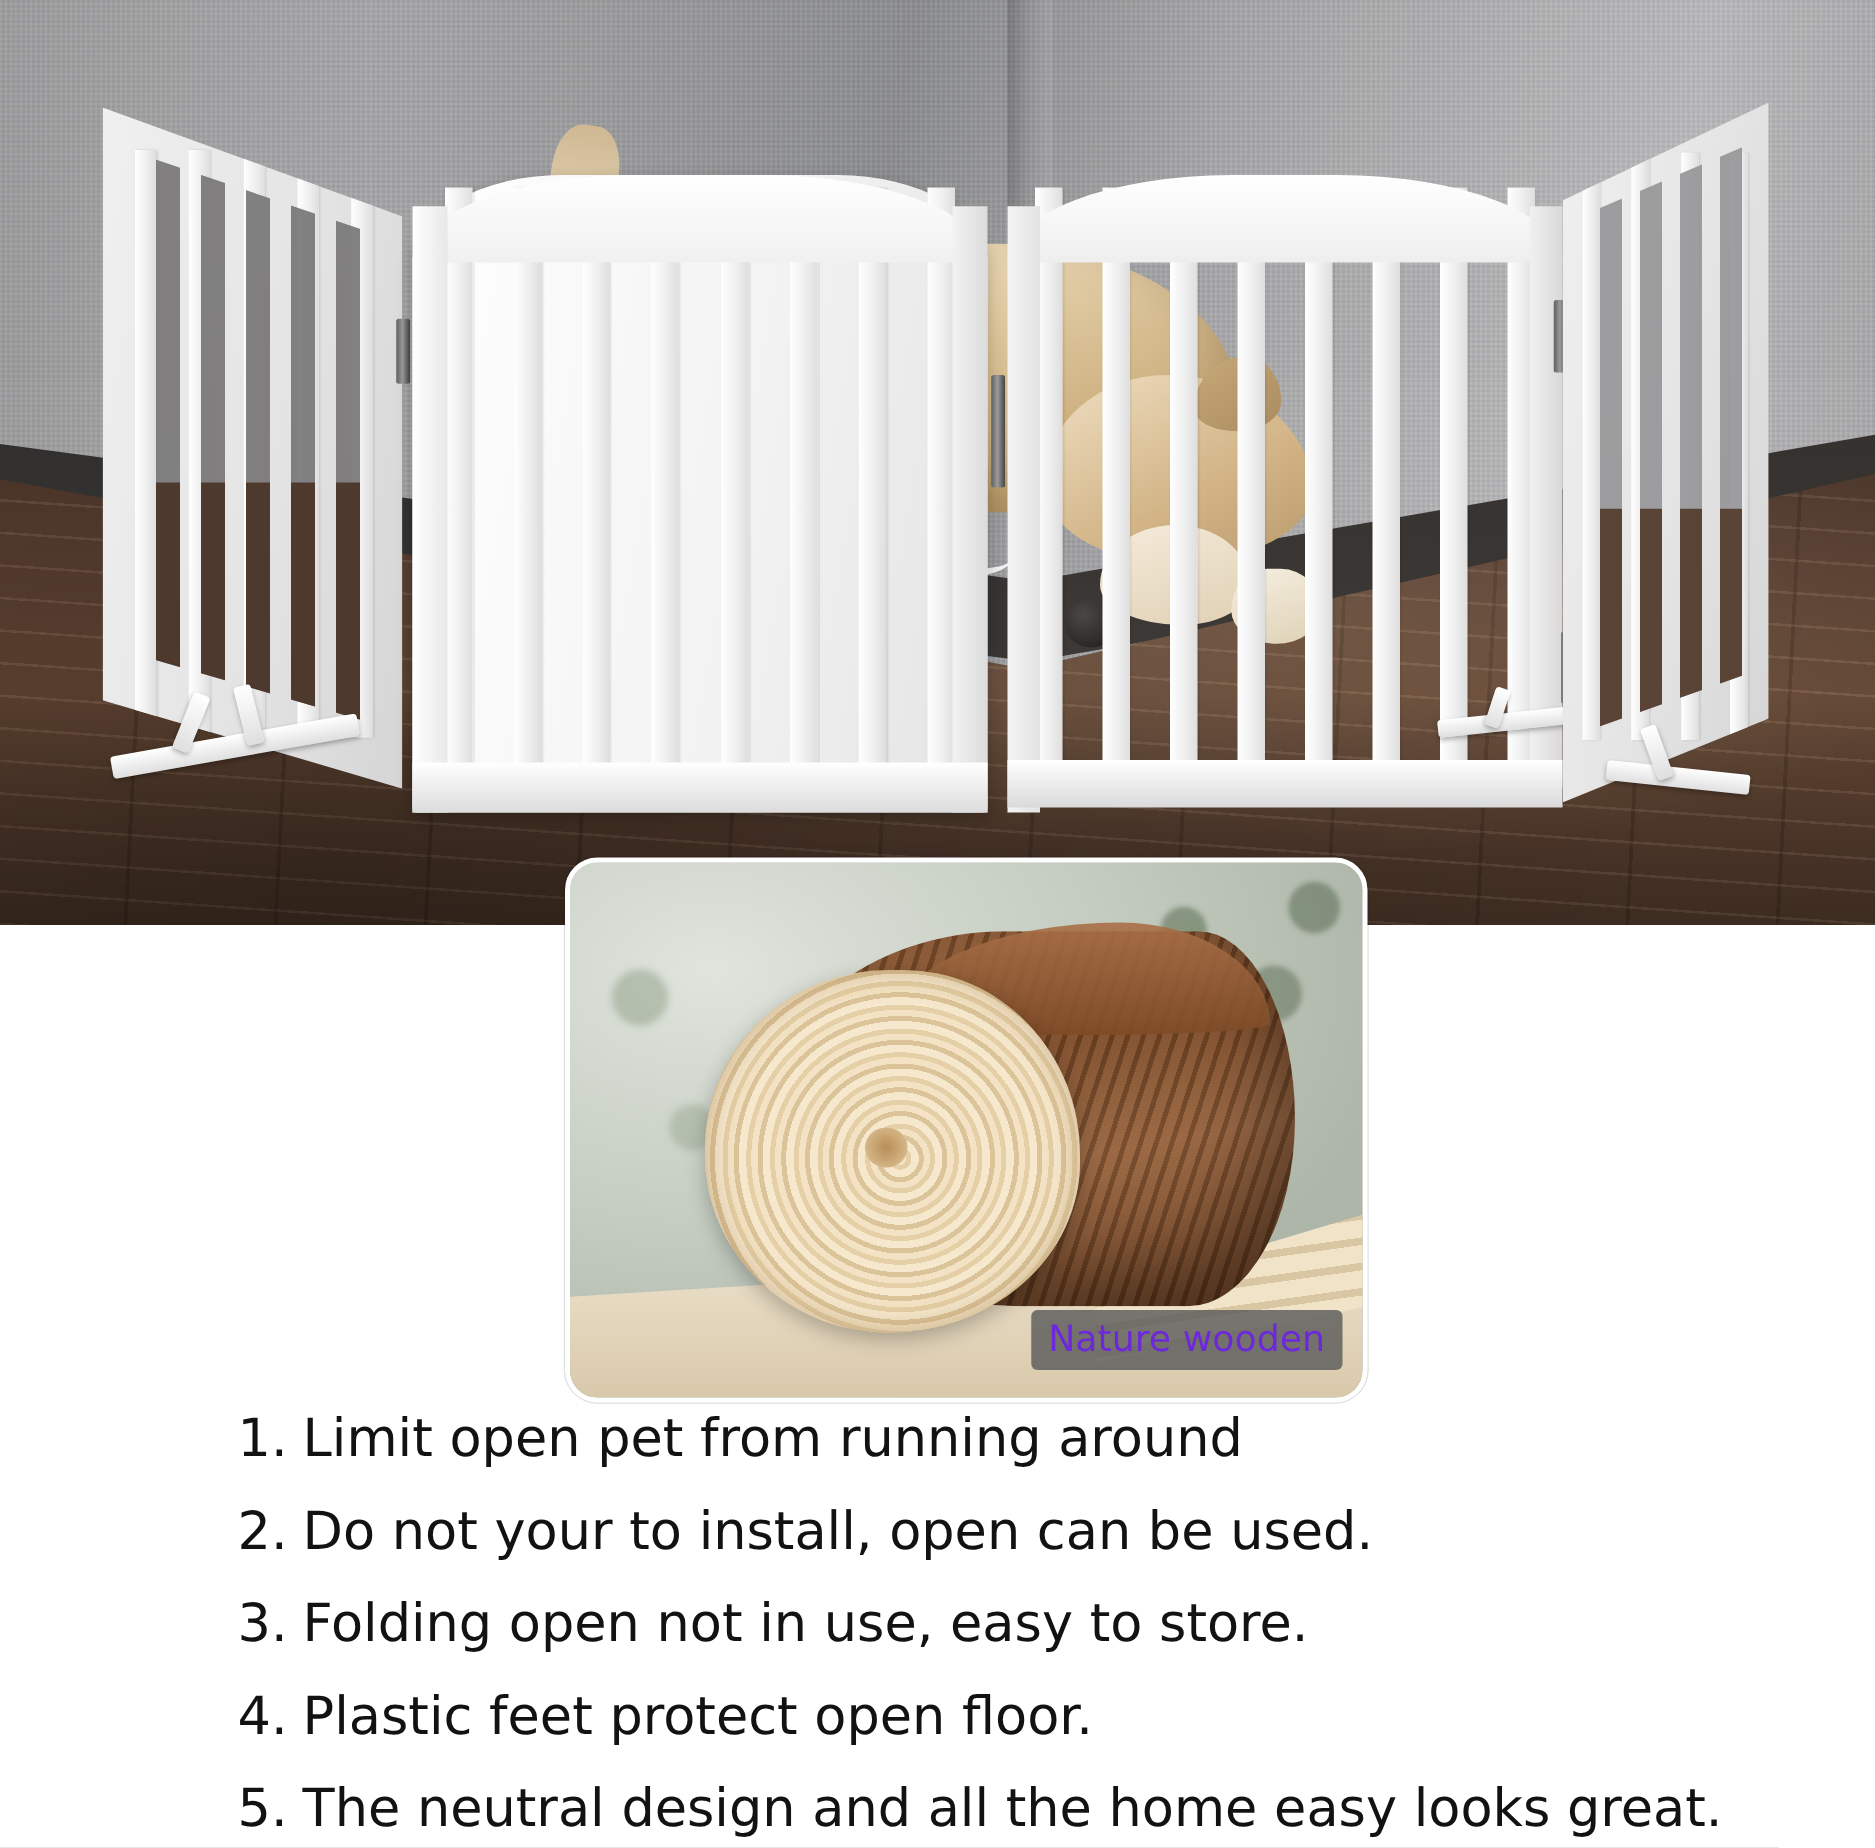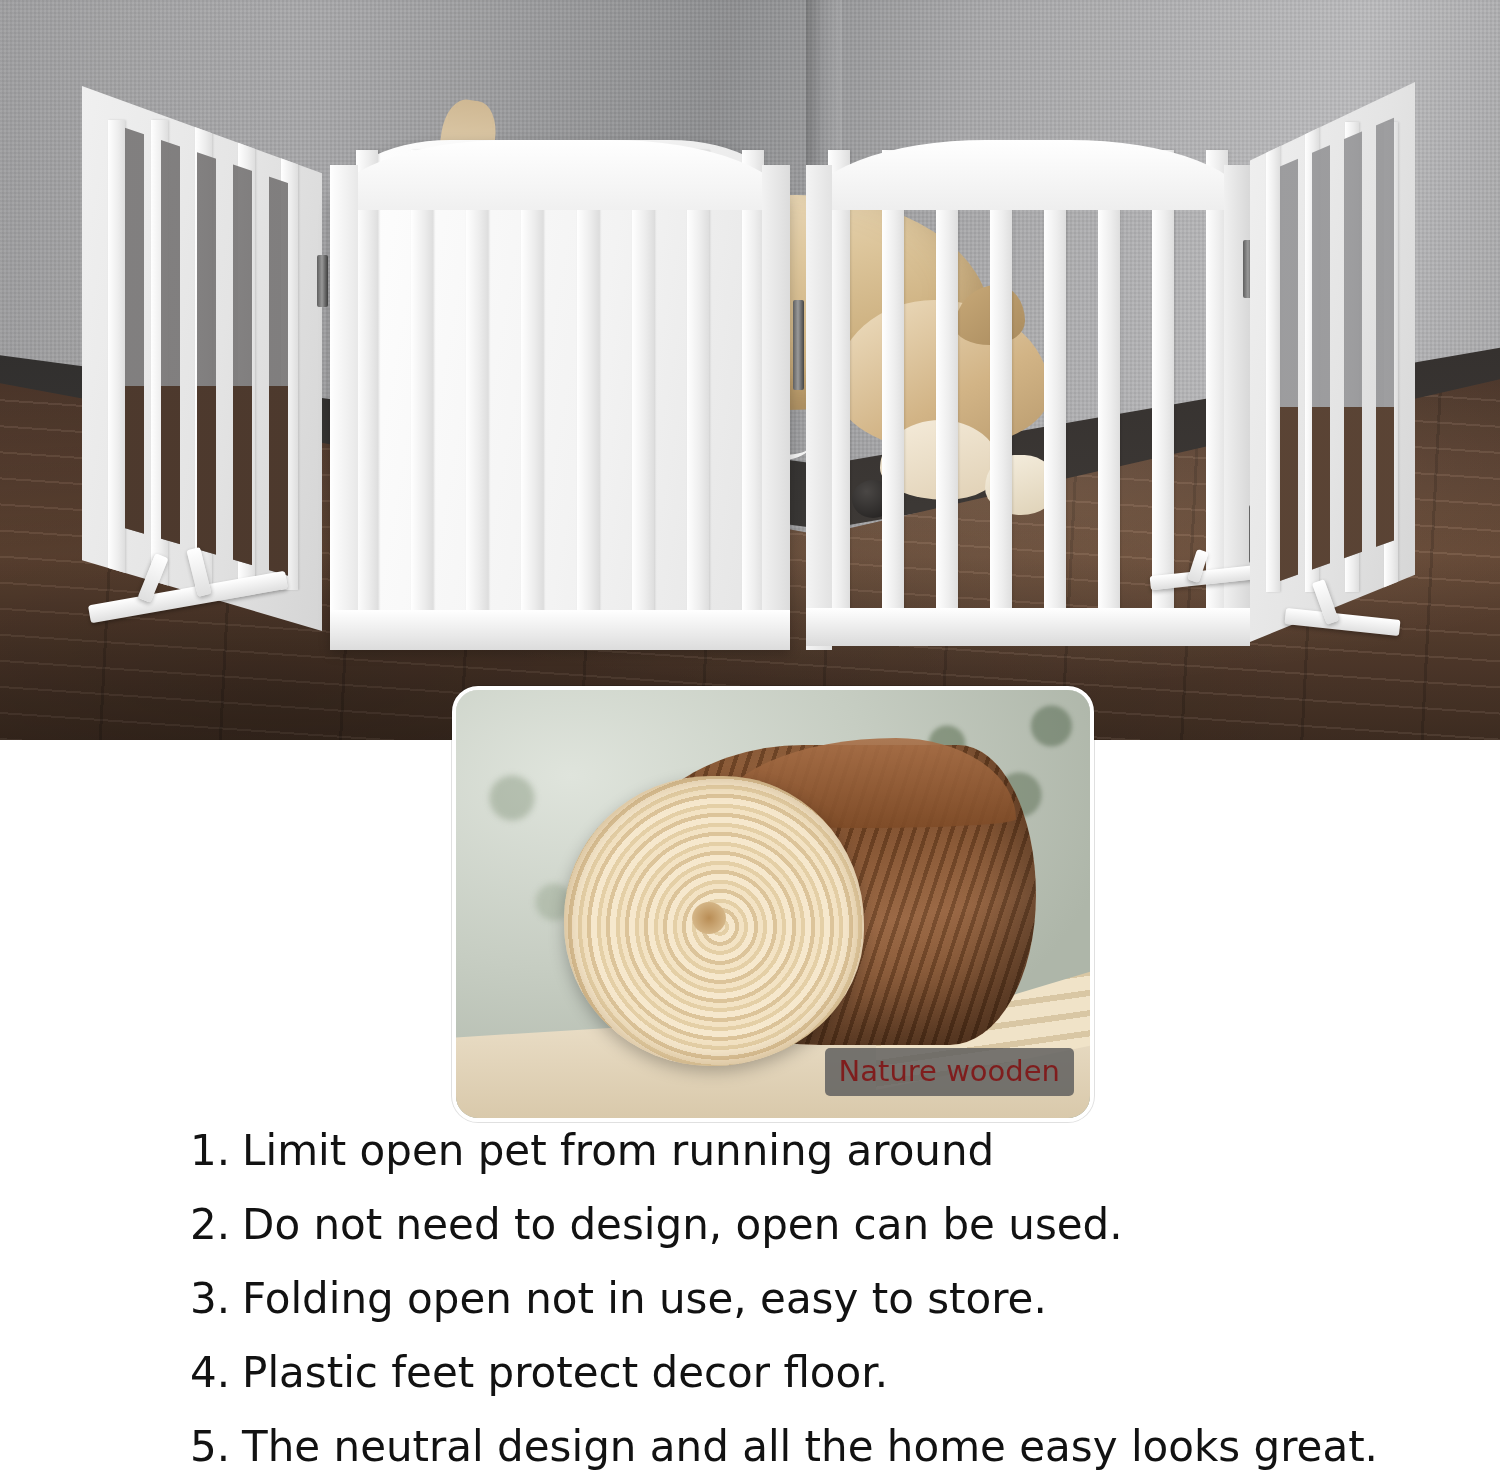--- a/index.html
+++ b/index.html
@@ -276,21 +276,21 @@
     left: 236px; top: 212px;
     width: 34px; height: 32px;
     border-radius: 50%;
     background: radial-gradient(circle, #b98d55, #e0c79c);
   }
   .log-caption {
     position: absolute;
     right: 16px;
     bottom: 22px;
     background: rgba(92,92,92,0.82);
-    color: #7f1d1d;
+    color: #6d28d9;
     font-size: 29px;
     padding: 6px 14px 8px 14px;
     border-radius: 5px;
     font-family: "DejaVu Sans", sans-serif;
     white-space: nowrap;
   }
 
   
   .features {
     position: absolute;
@@ -447,27 +447,27 @@
   <div class="log-caption">Nature wooden</div>
 </div>
 
 <div class="features">
   <div class="feature">
     <span class="feature-num">1.</span>
     <span>Limit open pet from running around</span>
   </div>
   <div class="feature">
     <span class="feature-num">2.</span>
-    <span>Do not need to design, open can be used.</span>
+    <span>Do not your to install, open can be used.</span>
   </div>
   <div class="feature">
     <span class="feature-num">3.</span>
     <span>Folding open not in use, easy to store.</span>
   </div>
   <div class="feature">
     <span class="feature-num">4.</span>
-    <span>Plastic feet protect decor floor.</span>
+    <span>Plastic feet protect open floor.</span>
   </div>
   <div class="feature">
     <span class="feature-num">5.</span>
     <span>The neutral design and all the home easy looks great.</span>
   </div>
 </div>
 
 </body></html>

